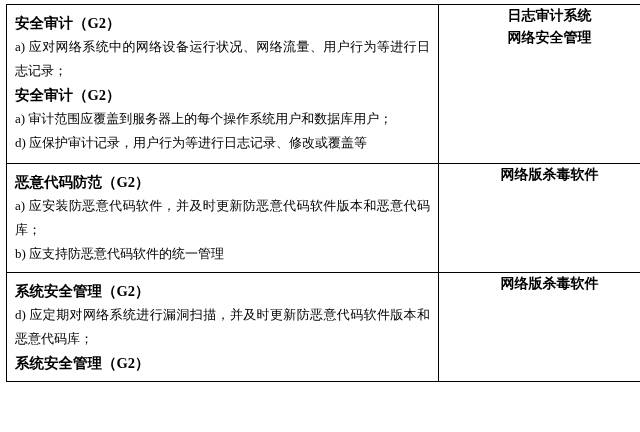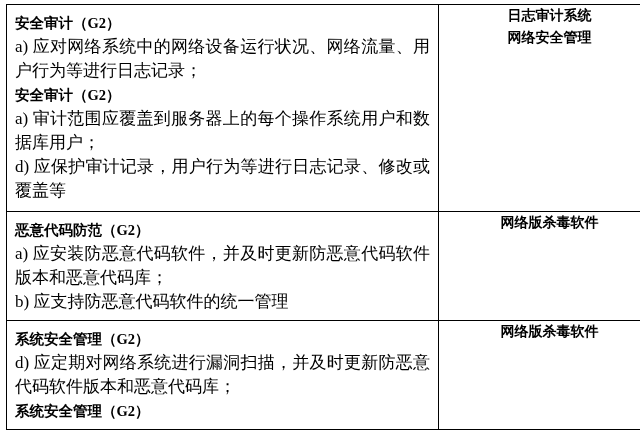--- a/index.html
+++ b/index.html
@@ -44,21 +44,21 @@
     padding: 6px 4px;
   }
   .req-title {
     font-weight: bold;
     font-size: 14.5px;
     line-height: 24px;
     margin: 0;
     white-space: nowrap;
   }
   .req-item {
-    font-size: 17px;
+    font-size: 13px;
     line-height: 24px;
     margin: 0;
     text-align: justify;
     text-justify: inter-ideograph;
   }
   .row-audit .req-cell { padding-bottom: 8px; }
   .sys-line { display: block; }
 </style>
 </head>
 <body>

